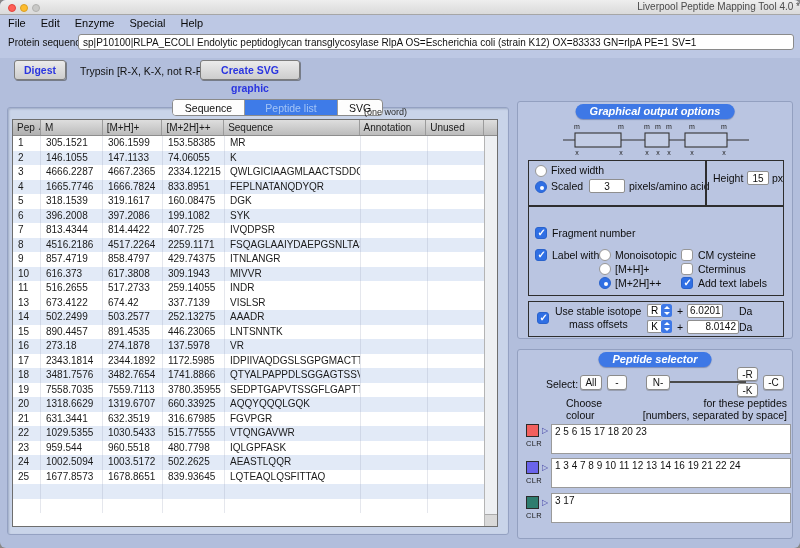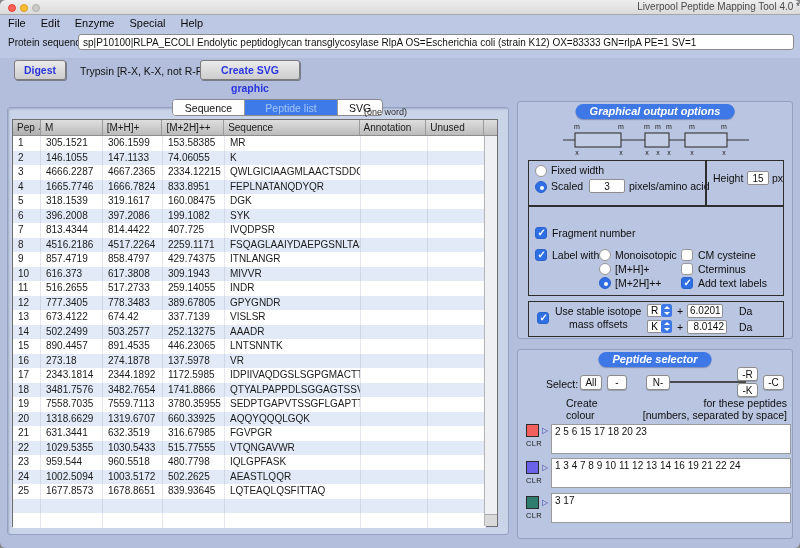--- a/index.html
+++ b/index.html
@@ -266,29 +266,20 @@
           <div class="td c4">MIVVR</div>
           <div class="td c5"></div>
           <div class="td c6"></div>
         </div>
         <div class="trow odd">
           <div class="td c0">11</div>
           <div class="td c1">516.2655</div>
           <div class="td c2">517.2733</div>
           <div class="td c3">259.14055</div>
           <div class="td c4">INDR</div>
-          <div class="td c5"></div>
-          <div class="td c6"></div>
-        </div>
-        <div class="trow even">
-          <div class="td c0">12</div>
-          <div class="td c1">777.3405</div>
-          <div class="td c2">778.3483</div>
-          <div class="td c3">389.67805</div>
-          <div class="td c4">GPYGNDR</div>
           <div class="td c5"></div>
           <div class="td c6"></div>
         </div>
         <div class="trow odd">
           <div class="td c0">13</div>
           <div class="td c1">673.4122</div>
           <div class="td c2">674.42</div>
           <div class="td c3">337.7139</div>
           <div class="td c4">VISLSR</div>
           <div class="td c5"></div>
@@ -488,38 +479,38 @@
 
       <span class="resbox" style="left:118px; top:2px;">R</span>
       <span class="stepper" style="left:132px; top:2px;"></span>
       <span class="lbl" style="left:148px; top:3px;">+</span>
       <input class="field" style="left: 158px; top: 1.5px; width: 36px; text-align: right;" value="6.0201">
       <span class="lbl" style="left:210px; top:3px;">Da</span>
 
       <span class="resbox" style="left:118px; top:18px;">K</span>
       <span class="stepper" style="left:132px; top:18px;"></span>
       <span class="lbl" style="left:148px; top:19px;">+</span>
-      <input class="field" style="left: 158px; top: 17.5px; width: 40px; text-align: right;" value="8.0142">
+      <input class="field" style="left: 158px; top: 17.5px; width: 52px; text-align: right;" value="8.0142">
       <span class="lbl" style="left:210px; top:19px;">Da</span>
     </div>
   </div>
 
   <div class="rpanel pb">
     <div class="pill">Peptide selector</div>
 
     <span class="lbl" style="left:28px; top:28px;">Select:</span>
     <div class="mini-btn" style="left:62px; top:25px; width:22px; height:15px; line-height:14px;">All</div>
     <div class="mini-btn" style="left:89px; top:25px; width:20px; height:15px; line-height:13px;">-</div>
     <div class="mini-btn" style="left:128px; top:25px; width:24px; height:15px; line-height:14px;">N-</div>
     <div class="sel-line" style="left:152px; top:31px; width:76px;"></div>
     <div class="mini-btn" style="left:219px; top:17px; width:21px; height:14px; line-height:13px;">-R</div>
     <div class="mini-btn" style="left:219px; top:33px; width:21px; height:14px; line-height:13px;">-K</div>
     <div class="mini-btn" style="left:245px; top:25px; width:21px; height:15px; line-height:14px;">-C</div>
 
-    <span class="lbl" style="left:48px; top:47px;">Create</span>
+    <span class="lbl" style="left:48px; top:47px;">Choose</span>
     <span class="lbl" style="left:48px; top:59px;">colour</span>
     <span class="lbl" style="right:5px; top:47px; text-align:right;">for these peptides</span>
     <span class="lbl" style="right:5px; top:59px; text-align:right;">[numbers, separated by space]</span>
 
     <span class="swatch" style="left: 8px; top: 74px; background: rgb(242, 96, 94);"></span>
     <span class="disc-tri" style="left:24px; top:76px;">▷</span>
     <span class="clr-lbl" style="left:8px; top:89px;">CLR</span>
     <textarea class="grp-area" style="top: 74px;">2 5 6 15 17 18 20 23</textarea>
 
     <span class="swatch" style="left: 8px; top: 111px; background: rgb(106, 99, 234);"></span>

